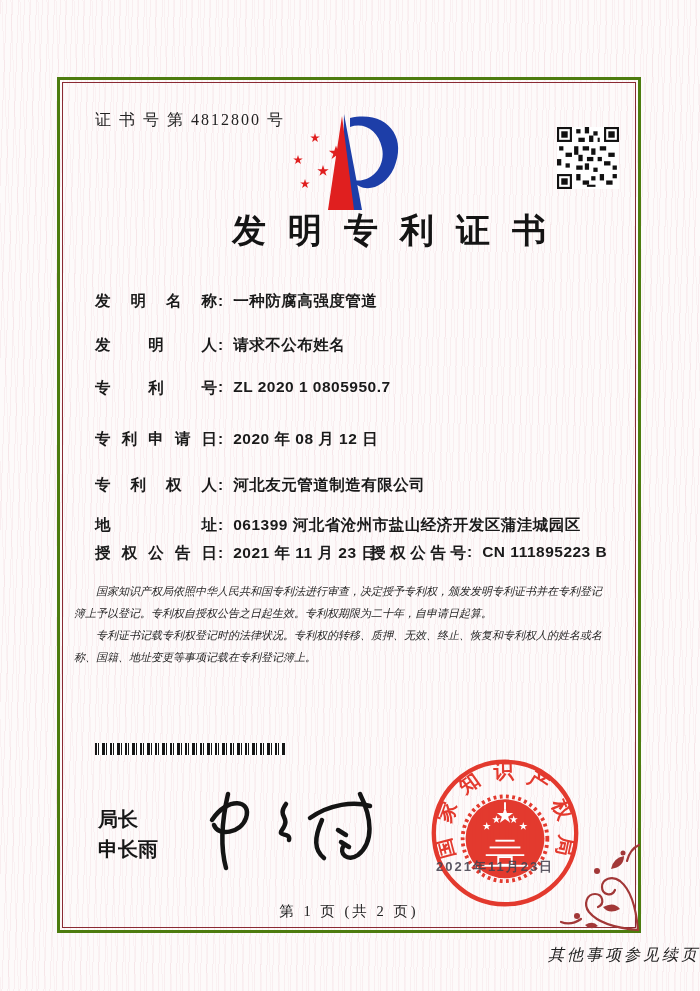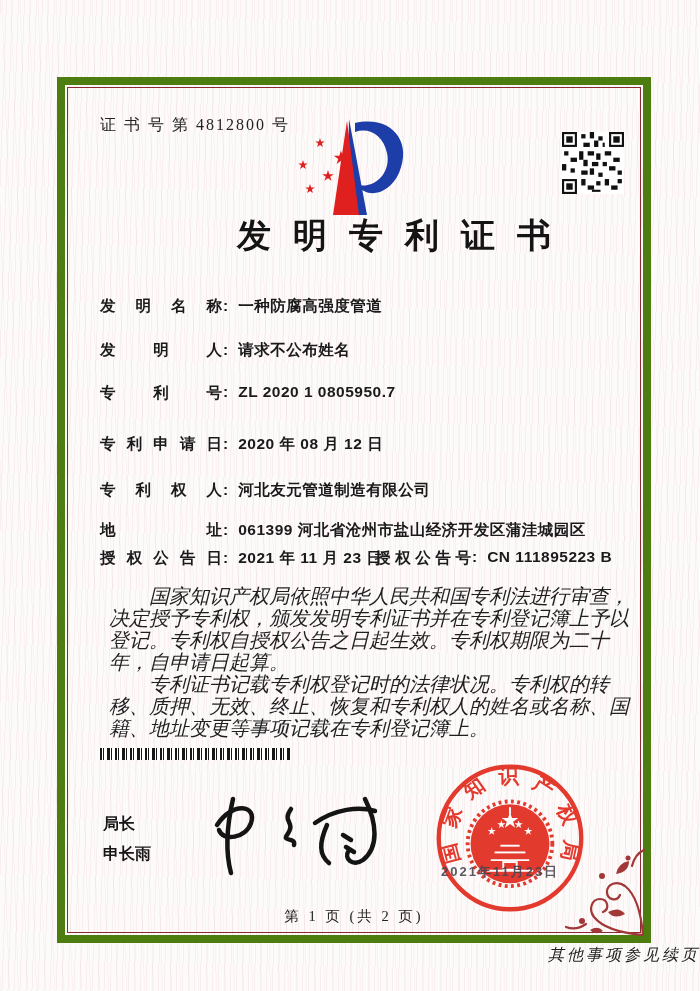--- a/index.html
+++ b/index.html
@@ -10,21 +10,21 @@
     color:#1c1c1c;
   }
   .bg-pattern{
     position:absolute;inset:0;pointer-events:none;
     background:
       repeating-linear-gradient(92deg, rgba(214,130,148,0.10) 0 1px, transparent 1px 6px),
       repeating-linear-gradient(88deg, rgba(214,130,148,0.07) 0 1px, transparent 1px 9px);
   }
   .frame{
     position:absolute;left:57px;top:77px;width:578px;height:850px;
-    border:8px solid #4d7c0f;background:transparent;
+    border:3px solid #4d7c0f;background:transparent;
   }
   .frame::before{
     content:"";position:absolute;inset:2px;border:1px solid #8a2a33;pointer-events:none;
   }
   .cert-no{
     position:absolute;left:35px;top:30px;
     font-family:"Liberation Serif",serif;font-size:16px;letter-spacing:2px;color:#222;
   }
   .logo{position:absolute;left:218px;top:30px;width:140px;height:105px;}
   .qr{position:absolute;left:497px;top:47px;width:62px;height:62px;}
@@ -36,32 +36,32 @@
   .fields{position:absolute;left:35px;top:211px;right:18px;}
   .frow{position:absolute;left:0;white-space:nowrap;font-size:15.5px;font-weight:600;color:#1a1a1a;}
   .frow .lbl{display:inline-block;width:122px;text-align:justify;text-align-last:justify;vertical-align:top;}
   .frow .colon{display:inline-block;margin:0 2px 0 1px;}
   .frow .val{display:inline-block;margin-left:8px;letter-spacing:0.5px;}
   .r0{top:0px;} .r1{top:44px;} .r2{top:87px;} .r3{top:118px;margin-top:20px;}
   .r4{top:184px;} .r5{top:224px;} .r6{top:252px;}
   .pair2{position:absolute;left:275px;top:0;}
   .pair2 .lbl{width:96px;}
   .body-text{
-    position:absolute;left:44px;top:500px;width:530px;
+    position:absolute;left:14px;top:500px;width:530px;
     font-family:"Liberation Serif",serif;font-style:italic;
-    font-size:20px;line-height:22px;color:#1f1f1f;
+    font-size:11px;line-height:22px;color:#1f1f1f;
   }
   .body-text p{margin:0;text-indent:2em;}
   .barcode{
     position:absolute;left:35px;top:663px;width:190px;height:12px;
     background:repeating-linear-gradient(90deg,
       #161616 0 2px,#fff 2px 3px,#161616 3px 4px,#fff 4px 7px,
       #161616 7px 10px,#fff 10px 11px,#161616 11px 12px,#fff 12px 15px);
   }
-  .director{position:absolute;left:38px;top:724px;font-size:16px;font-weight:600;line-height:30px;color:#161616;}
+  .director{position:absolute;left:38px;top:724px;font-size:20px;font-weight:600;line-height:30px;color:#161616;}
   .signature{position:absolute;left:138px;top:698px;width:215px;height:105px;}
   .seal{position:absolute;left:368px;top:676px;width:154px;height:154px;opacity:0.95;}
   .seal-date{
     position:absolute;left:376px;top:778px;width:160px;
     font-size:13px;font-weight:600;letter-spacing:2px;color:#46424f;opacity:0.88;
   }
   .flourish{position:absolute;right:-3px;bottom:-3px;width:96px;height:106px;}
   .page-info{
     position:absolute;left:0;top:822px;width:100%;text-align:center;
     font-family:"Liberation Serif",serif;font-size:14.5px;letter-spacing:3px;color:#222;

